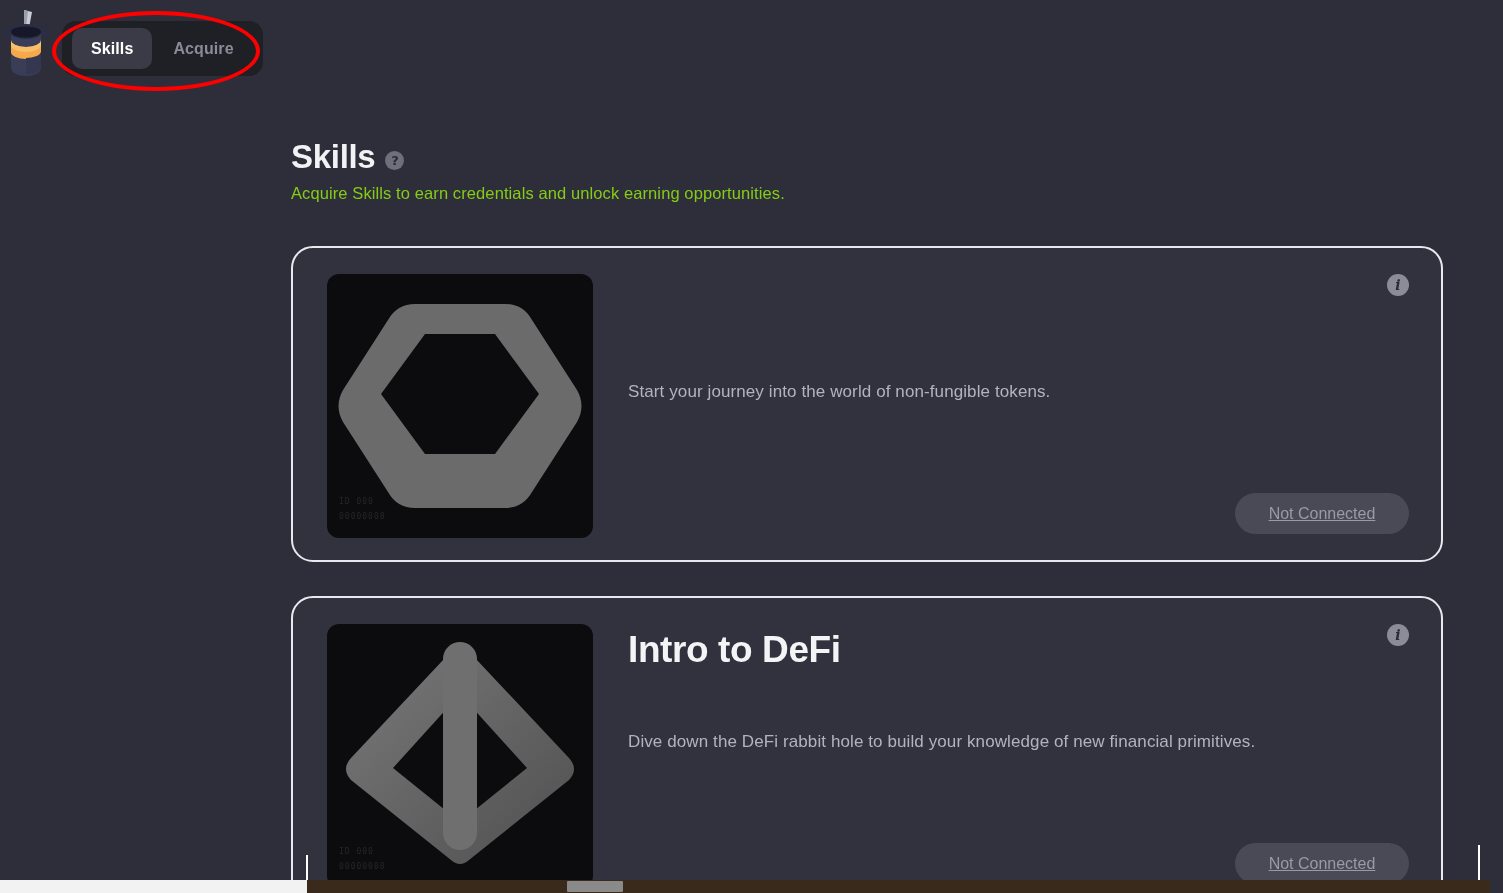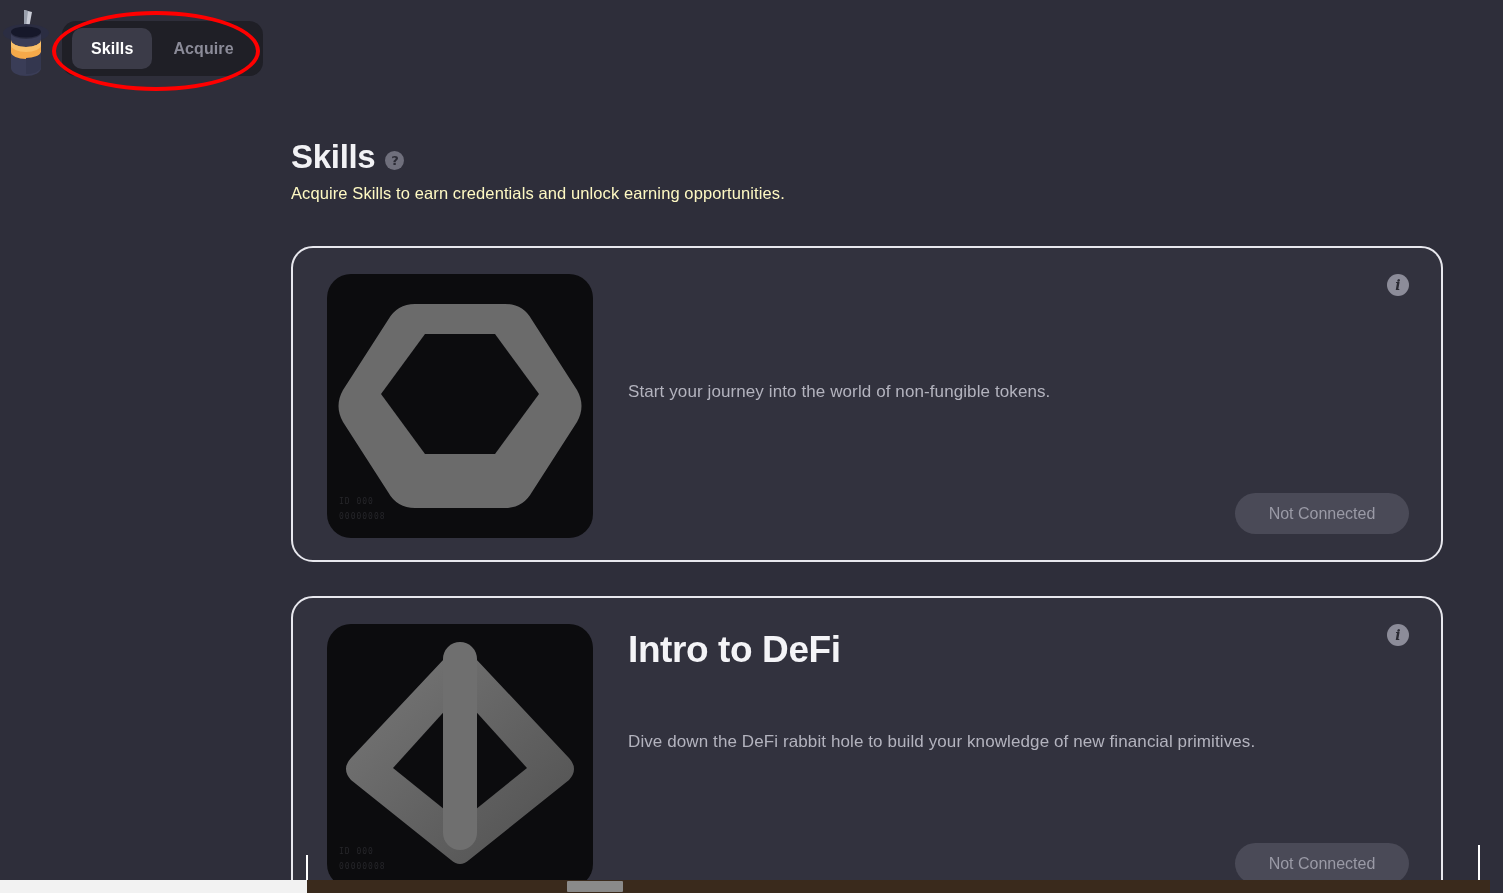--- a/index.html
+++ b/index.html
@@ -108,21 +108,21 @@
     align-items: center;
     justify-content: center;
     margin-top: 6px;
     cursor: pointer;
     font-family: "DejaVu Sans", sans-serif;
     line-height: 1;
   }
   .page-subtitle {
     margin-top: 9px;
     font-size: 16.5px;
-    color: #fef9c3;
+    color: #84cc16;
     letter-spacing: 0.1px;
   }
 
   
   .card {
     position: absolute;
     left: 291px;
     width: 1152px;
     border: 2px solid #e8e8ee;
     border-radius: 22px;
@@ -136,21 +136,21 @@
     width: 100%;
     height: 100%;
     padding: 26px 32px 26px 34px;
     display: flex;
   }
 
   .thumb {
     width: 266px;
     height: 264px;
     flex: 0 0 266px;
-    border-radius: 24px;
+    border-radius: 12px;
     background: #0c0c0e;
     position: relative;
     overflow: hidden;
   }
   .thumb svg { display: block; width: 100%; height: 100%; }
 
   .thumb-meta {
     position: absolute;
     left: 12px;
     bottom: 14px;
@@ -216,20 +216,21 @@
     background: #4a4a57;
     color: #9a9aa6;
     font-size: 16px;
     display: flex;
     align-items: center;
     justify-content: center;
     cursor: pointer;
     border: none;
     font-family: "Liberation Sans", sans-serif;
     user-select: none;
+    text-decoration: underline;
   }
 
   
   .h-scrollbar {
     position: absolute;
     left: 0;
     bottom: 0;
     width: 1503px;
     height: 13px;
     background: #3a2a1c;

